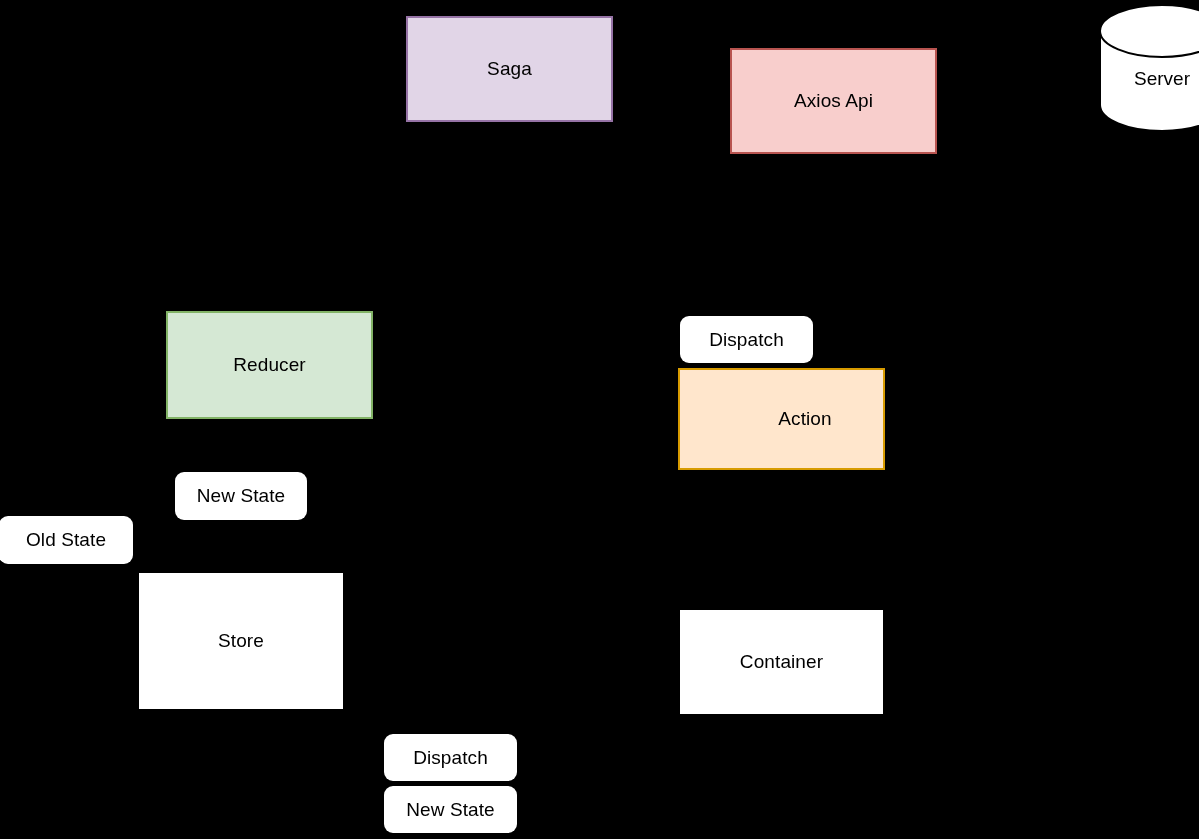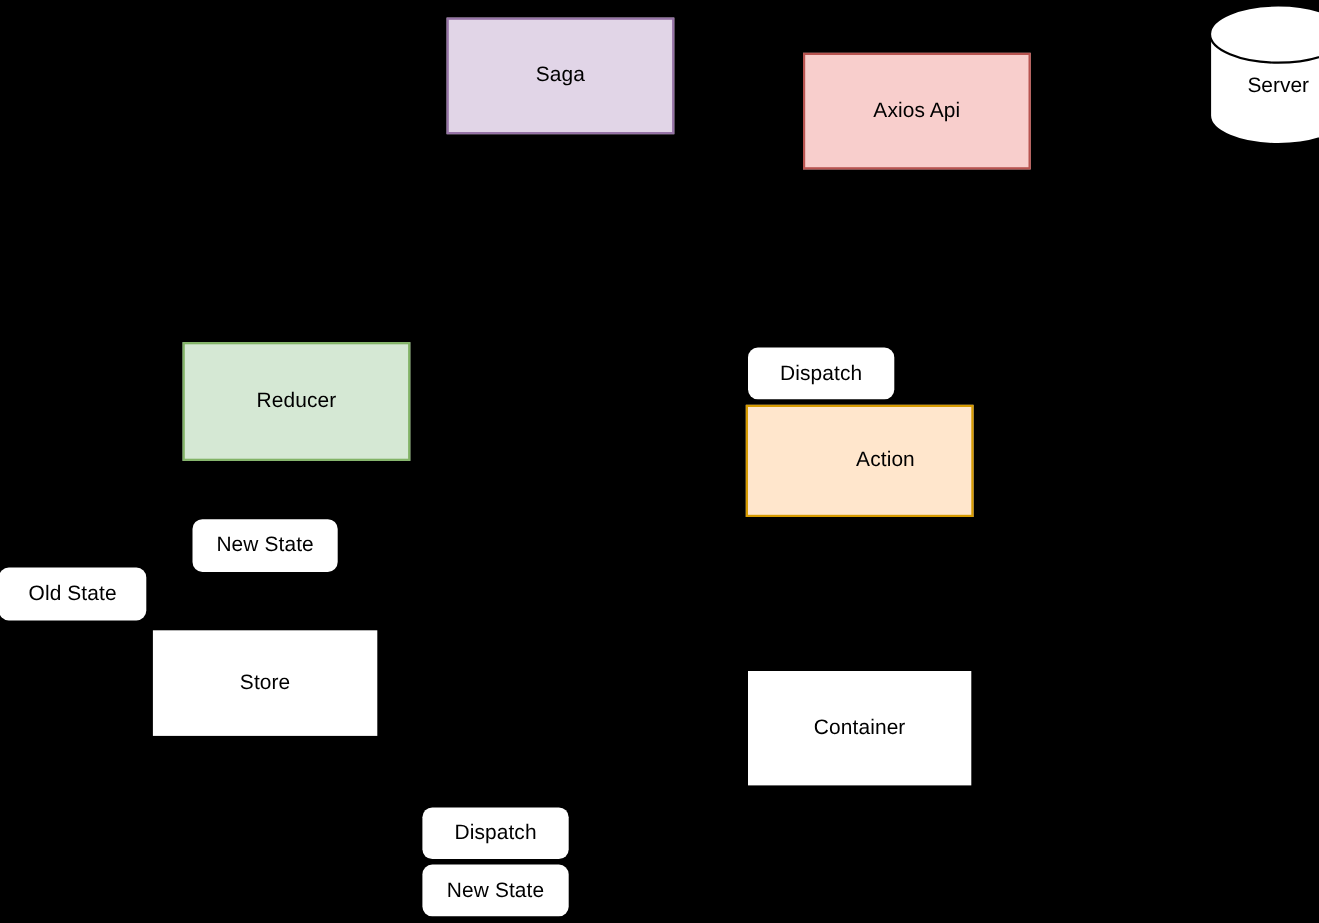--- a/index.html
+++ b/index.html
@@ -161,21 +161,21 @@
   </div>
 
   <div class="node label-pill" style="left:-1px; top:476px; width:134px; height:48px;margin-top:40px;">
     <span>Old State</span>
   </div>
 
   <div class="node label-pill" style="left:175px; top:472px; width:132px; height:48px;">
     <span>New State</span>
   </div>
 
-  <div class="node box-plain" style="left:139px; top:573px; width:204px; height:96px;">
+  <div class="node box-plain" style="left:139px; top:573px; width:204px; height:136px;">
     <span>Store</span>
   </div>
 
   <div class="node box-plain" style="left:680px; top:610px; width:203px; height:104px;">
     <span>Container</span>
   </div>
 
   <div class="node label-pill" style="left:384px; top:734px; width:133px; height:47px; z-index:5;">
     <span>Dispatch</span>
   </div>

